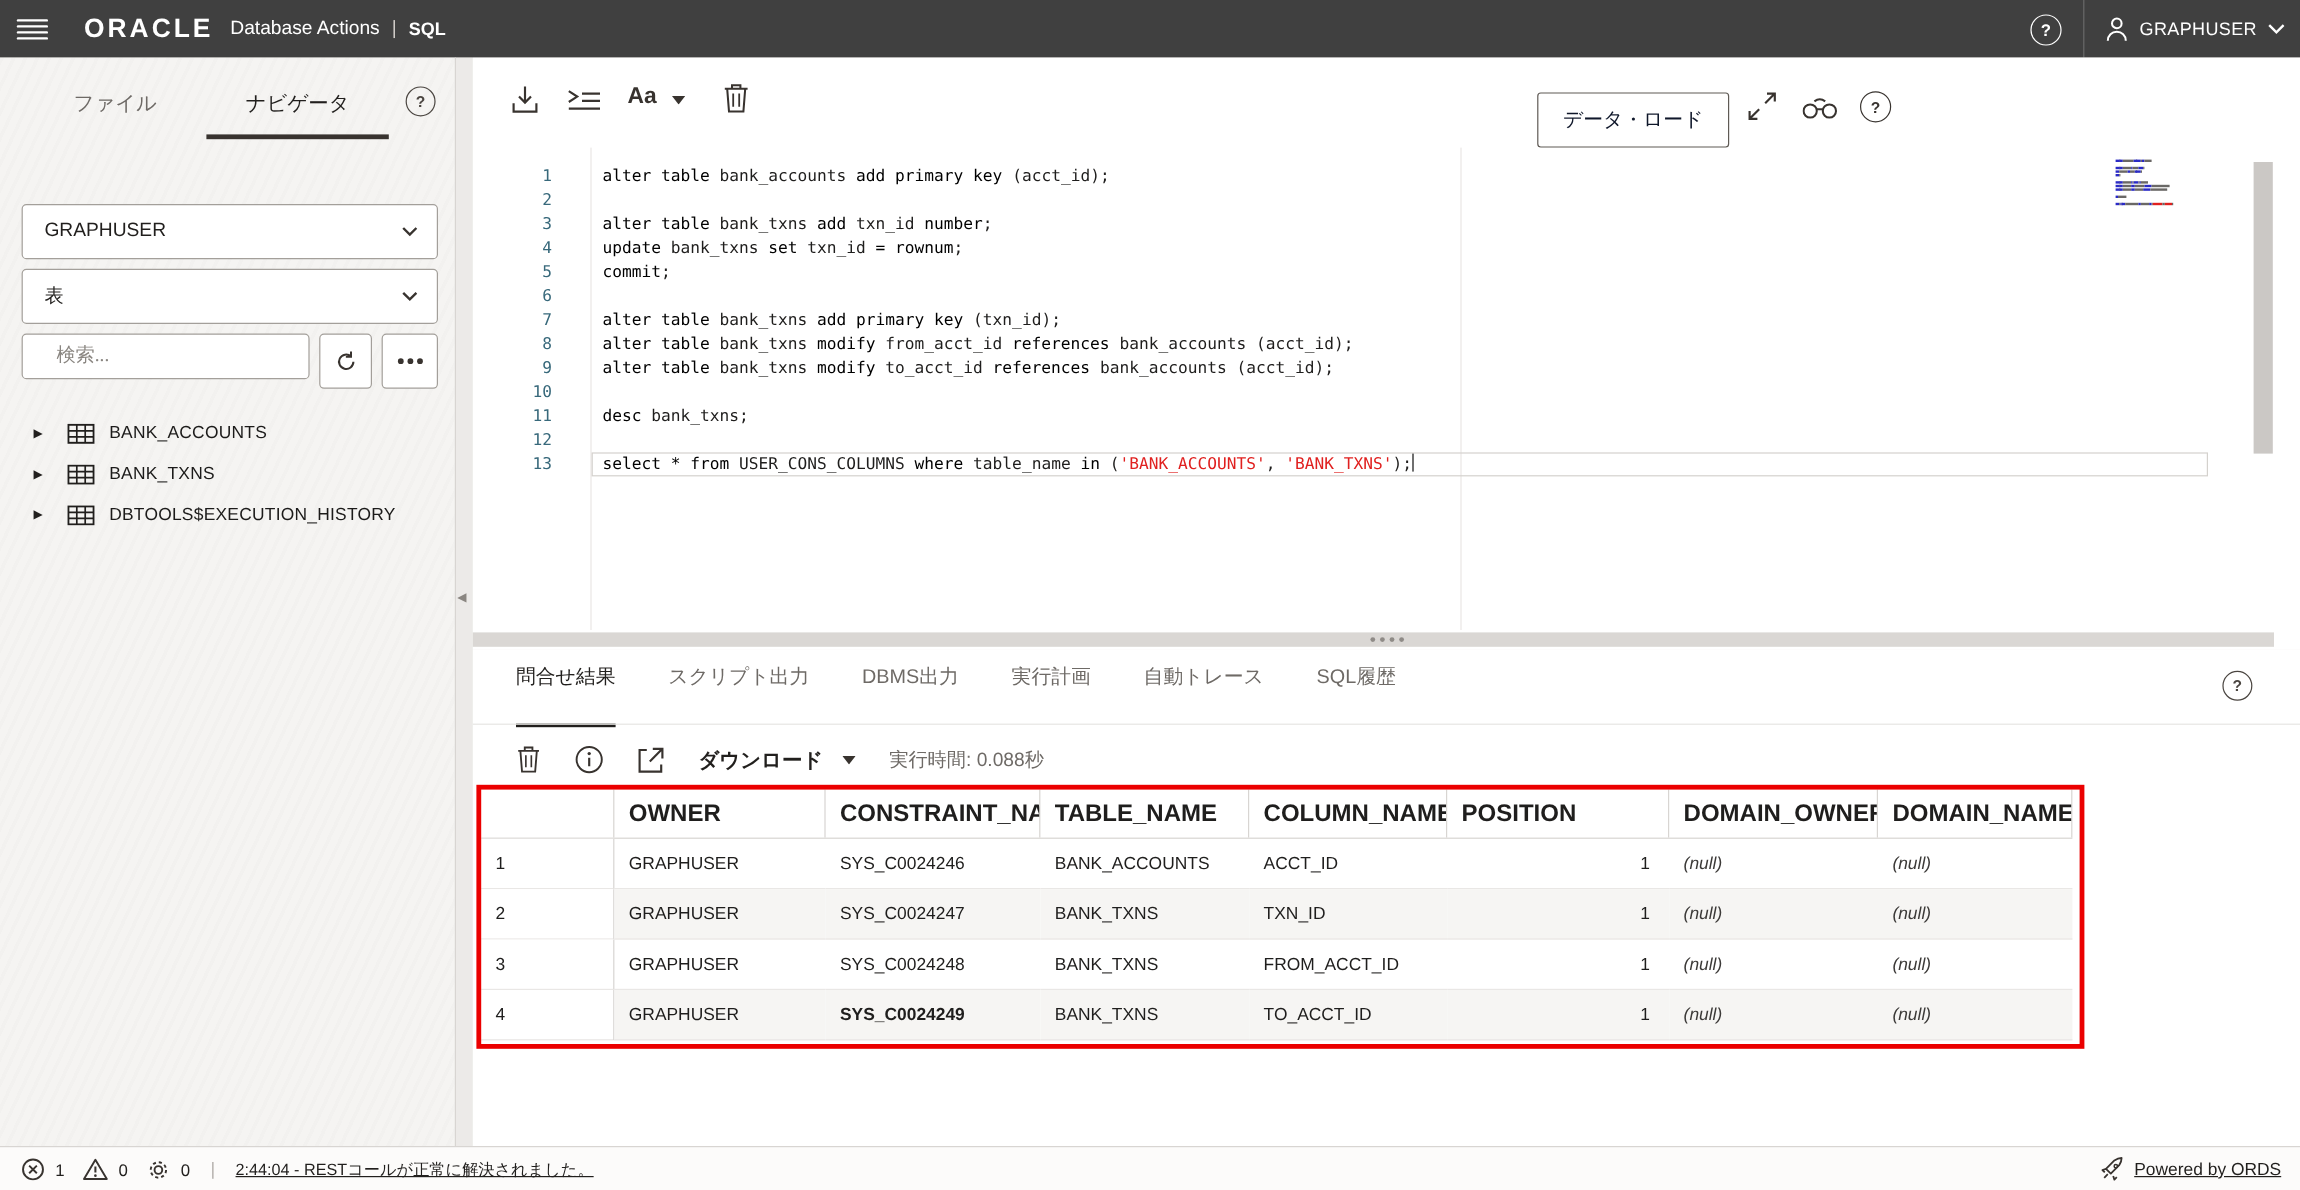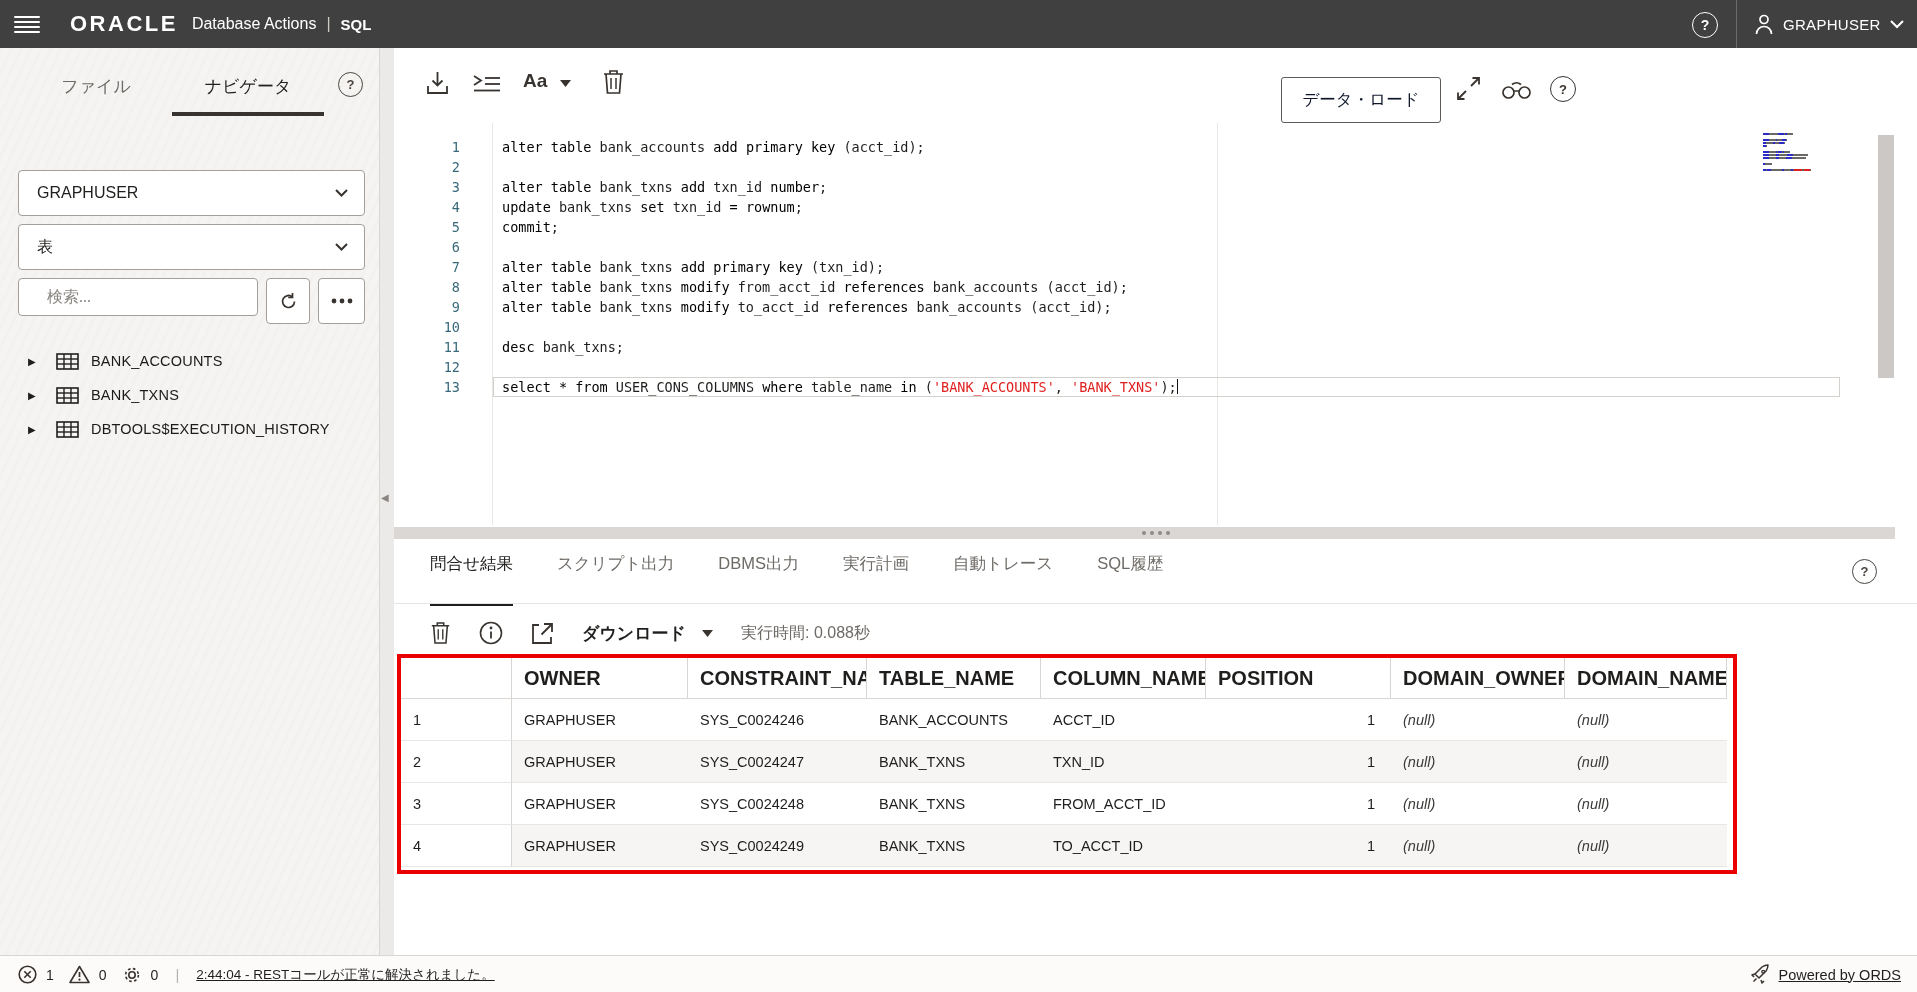--- a/index.html
+++ b/index.html
@@ -474,21 +474,21 @@
         <div class="gc data" style="width: 179px;">SYS_C0024248</div>
         <div class="gc data" style="width: 174px;">BANK_TXNS</div>
         <div class="gc data" style="width: 165px;">FROM_ACCT_ID</div>
         <div class="gc data num" style="width: 185px;">1</div>
         <div class="gc data nullv" style="width: 174px;">(null)</div>
         <div class="gc data nullv" style="width: 162px;">(null)</div>
       </div>
       <div class="g-row odd">
         <div class="gc rn" style="width: 111px;">4</div>
         <div class="gc data" style="width: 176px;">GRAPHUSER</div>
-        <div class="gc data" style="width: 179px;">SYS_C0024249</div>
+        <div class="gc data" style="width: 179px; font-weight: bold;">SYS_C0024249</div>
         <div class="gc data" style="width: 174px;">BANK_TXNS</div>
         <div class="gc data" style="width: 165px;">TO_ACCT_ID</div>
         <div class="gc data num" style="width: 185px;">1</div>
         <div class="gc data nullv" style="width: 174px;">(null)</div>
         <div class="gc data nullv" style="width: 162px;">(null)</div>
       </div>
     </div>
 </div>
 
 <div class="statusbar">

